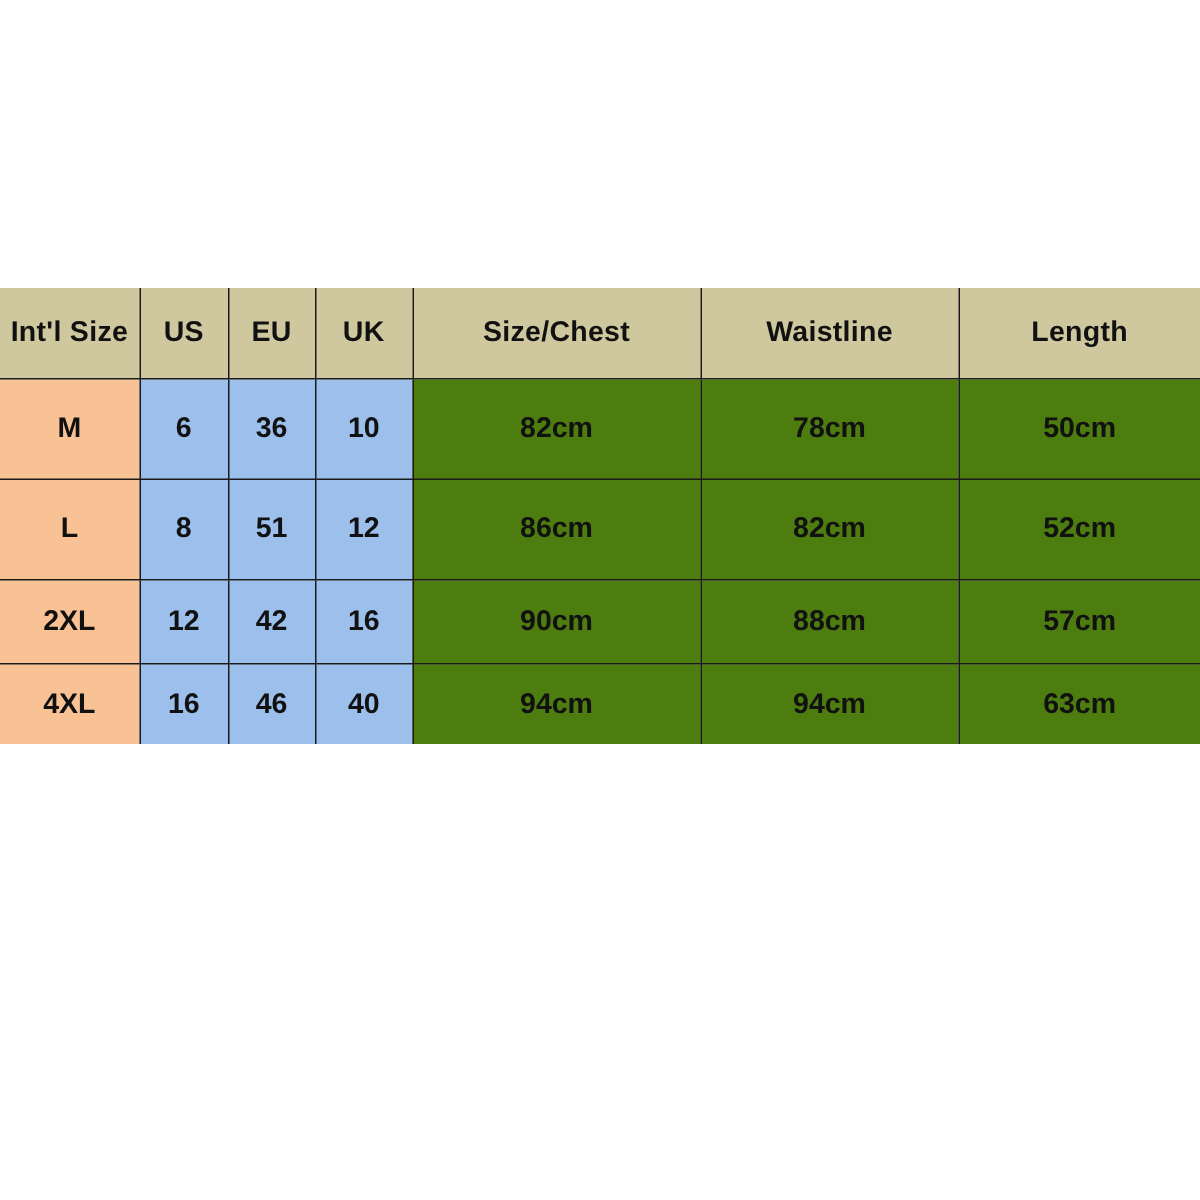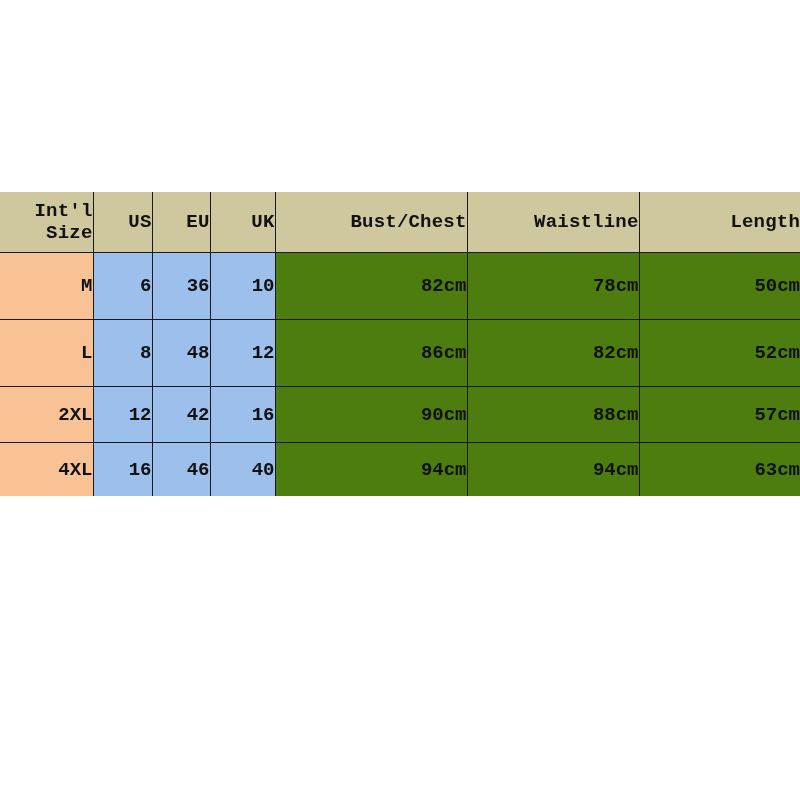--- a/index.html
+++ b/index.html
@@ -23,26 +23,26 @@
 
   table.size-table {
     width: 800px;
     border-collapse: collapse;
     table-layout: fixed;
   }
 
   table.size-table td,
   table.size-table th {
     border: 1.5px solid #1a1a1a;
-    text-align: right;
+    text-align: center;
     vertical-align: middle;
     font-weight: bold;
     color: #111111;
     padding: 0;
-    font-family: Liberation Mono, monospace;
+    font-family: Liberation Sans, sans-serif;
   }
 
   
   table.size-table tr > td:last-child,
   table.size-table tr > th:last-child {
     border-right: none;
   }
   table.size-table thead th {
     border-top: none;
   }
@@ -102,39 +102,39 @@
       <col class="c-bust">
         <col class="c-waist">
         <col class="c-len">
     </colgroup>
     <thead>
       <tr>
         <th>Int'l Size</th>
         <th>US</th>
         <th>EU</th>
         <th>UK</th>
-        <th>Bust/Chest</th>
+        <th>Size/Chest</th>
         <th>Waistline</th>
         <th>Length</th>
       </tr>
     </thead>
     <tbody>
       <tr class="r0">
         <td class="size-cell">M</td>
         <td class="num-cell">6</td>
         <td class="num-cell">36</td>
         <td class="num-cell">10</td>
         <td>82cm</td>
         <td>78cm</td>
         <td>50cm</td>
       </tr>
       <tr class="r1">
         <td class="size-cell">L</td>
         <td class="num-cell">8</td>
-        <td class="num-cell">48</td>
+        <td class="num-cell">51</td>
         <td class="num-cell">12</td>
         <td>86cm</td>
         <td>82cm</td>
         <td>52cm</td>
       </tr>
       <tr class="r3">
         <td class="size-cell">2XL</td>
         <td class="num-cell">12</td>
         <td class="num-cell">42</td>
         <td class="num-cell">16</td>

